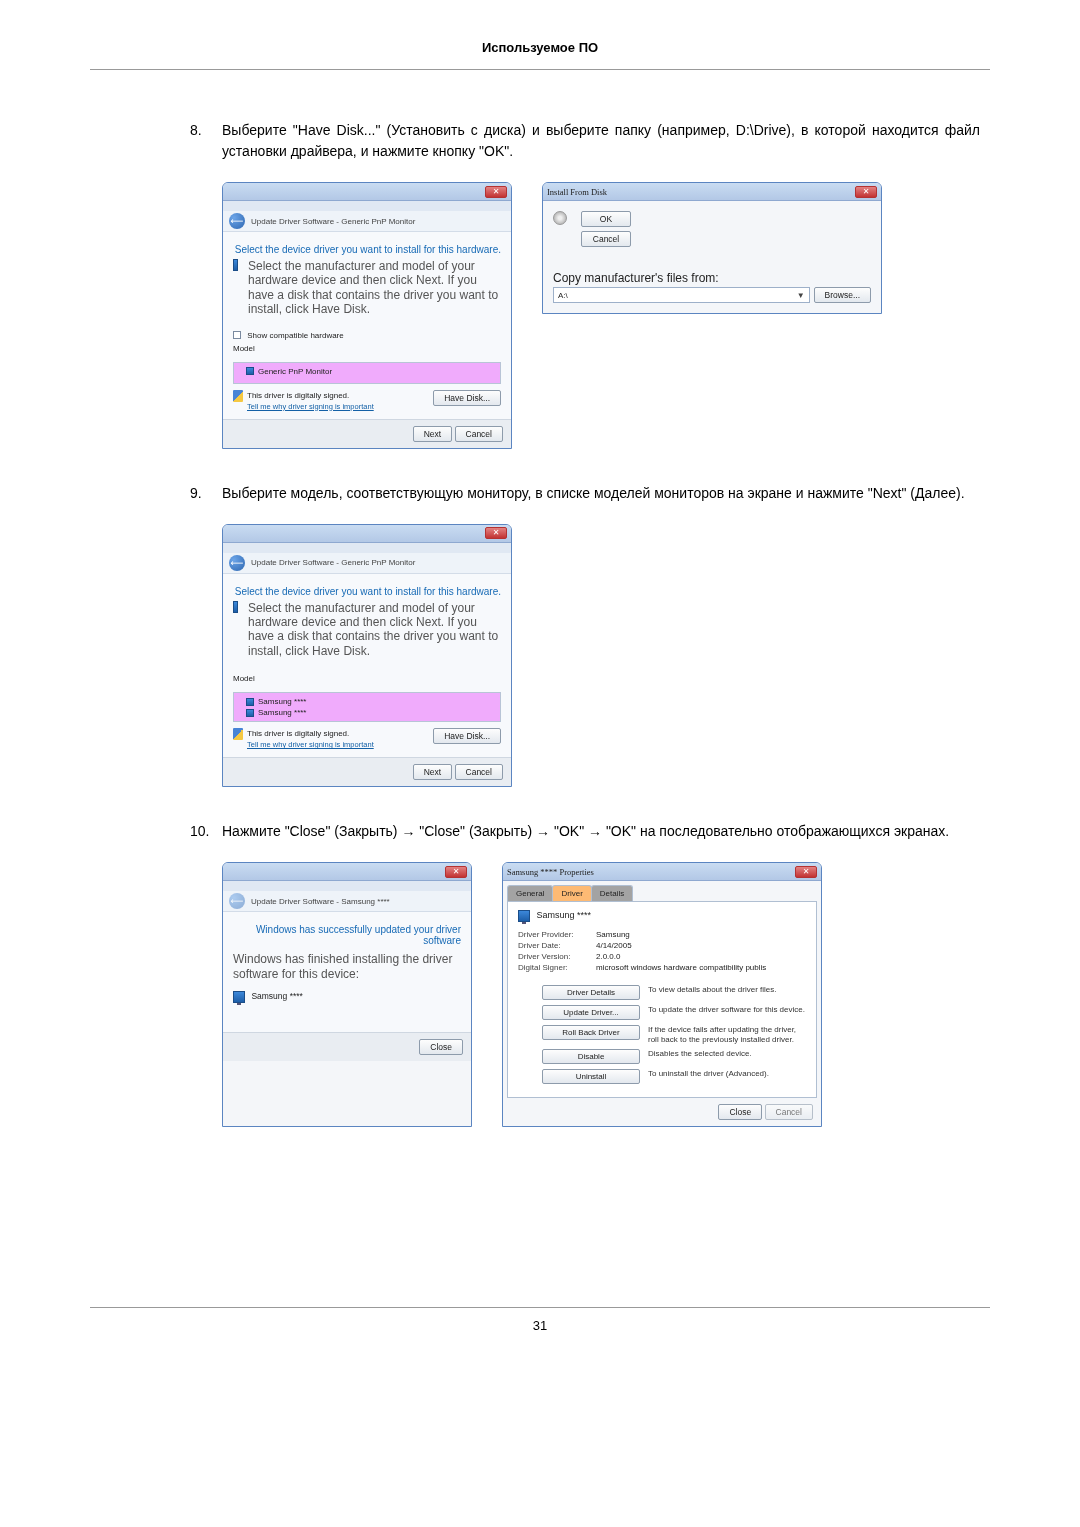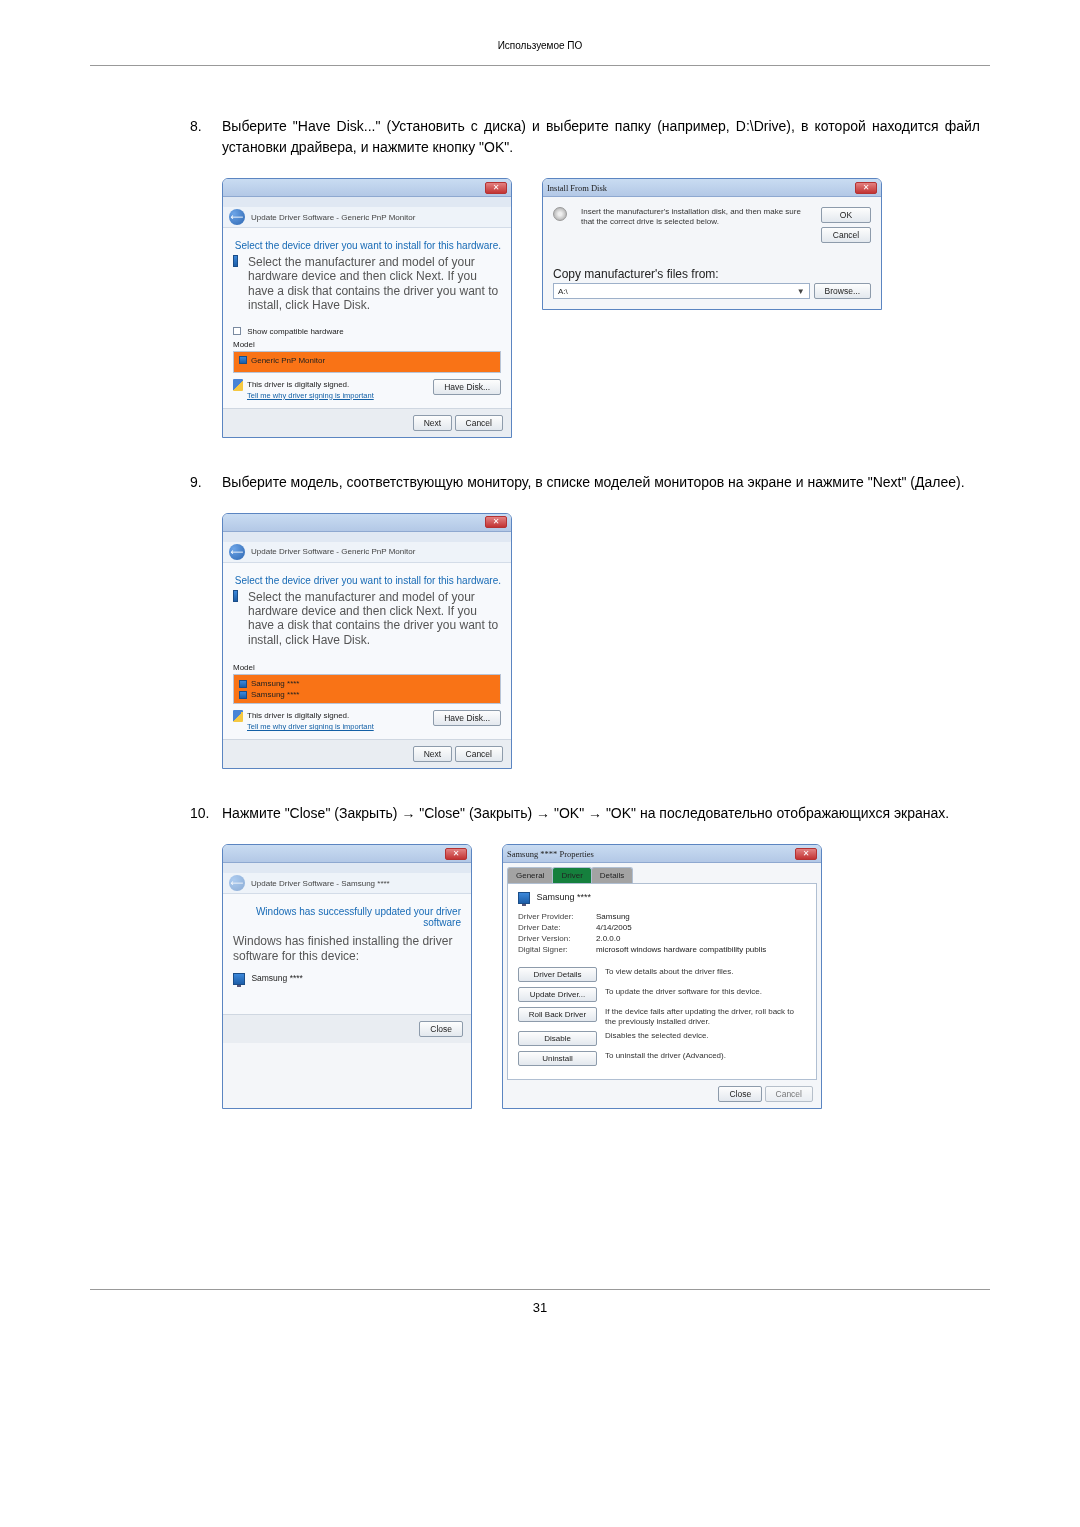--- a/index.html
+++ b/index.html
@@ -9,24 +9,25 @@
     width: 1080px;
     margin: 0 auto;
     color: #000;
     font-size: 14px;
   }
   .page {
     padding: 40px 90px 30px 90px;
   }
   .header {
     text-align: center;
-    font-size: 10px;
+    font-size: 13px;
     padding-bottom: 14px;
     border-bottom: 1px solid #999;
     margin-bottom: 50px;
+    font-weight: bold;
   }
   .content-inner {
     padding-left: 100px;
     padding-right: 10px;
   }
   .step {
     display: flex;
     margin-bottom: 20px;
     text-align: justify;
     line-height: 1.5;
@@ -102,21 +103,21 @@
     display:inline-block;width:10px;height:12px;
     background:linear-gradient(135deg,#4884d6 50%,#f5c842 50%);
     border-radius:1px;vertical-align:middle;margin-right:4px;
   }
   .icon-disk{
     display:inline-block;width:14px;height:14px;border-radius:50%;
     background:radial-gradient(circle,#eee 20%,#bbb 70%);
     border:1px solid #999;vertical-align:middle;margin-right:6px;
   }
   .list-box{
-    border:1px solid #b8c4d6;background:#f97316;padding:3px 5px;margin:2px 0 6px 0;min-height:22px;
+    border:1px solid #b8c4d6;background:#f0abfc;padding:3px 12px;margin:9px 0 6px 0;min-height:22px;
   }
   .list-box .row{font-size:8px;padding:1px 0;}
   .btn{
     display:inline-block;border:1px solid #8d9bab;border-radius:2px;
     background:linear-gradient(#fdfdfd,#e3e8ee);
     font-size:8.5px;padding:2px 10px;color:#222;
     cursor:default;
   }
   .btn-row-right{text-align:right;padding:6px 8px;background:#e9edf2;border-top:1px solid #cfd7e1;}
   .cb{display:inline-block;width:8px;height:8px;border:1px solid #7a8aa0;background:#fff;vertical-align:middle;margin-right:4px;}
@@ -128,27 +129,27 @@
   .field-row{display:flex;align-items:center;gap:4px;margin-top:30px;padding:0 10px 10px 10px;}
   .drop{
     flex:1;border:1px solid #9db0c9;background:#fff;height:16px;display:flex;align-items:center;
     font-size:8px;padding:0 4px;justify-content:space-between;
   }
   .drop .car{font-size:8px;color:#444;}
 
   
   .tabs{display:flex;border-bottom:1px solid #b0bfd2;margin:4px 4px 0 4px;font-size:8px;}
   .tab{padding:3px 8px;border:1px solid #b0bfd2;border-bottom:none;margin-right:-1px;background:#a3a3a3;border-radius:3px 3px 0 0;}
-  .tab.active{background:#15803d;}
+  .tab.active{background:#fdba74;}
   .prop-body{padding:8px 10px;background:#fff;margin:0 4px;border:1px solid #b0bfd2;border-top:none;}
   .prop-row{display:flex;gap:8px;font-size:8px;margin:2px 0;align-items:flex-start;}
   .prop-k{width:70px;text-align:left;color:#444;}
   .prop-v{flex:1;color:#222;}
   .prop-btn-row{display:flex;align-items:flex-start;gap:8px;margin:5px 0;}
-  .prop-btn-row .btn{width:79px;text-align:center;font-size:8px;padding:2px 0;}
+  .prop-btn-row .btn{width:98px;text-align:center;font-size:8px;padding:2px 0;margin-left:24px;}
   .prop-desc{font-size:8px;color:#333;flex:1;line-height:1.2;}
   .dlg-footer{text-align:right;padding:6px 8px;}
 
   .page-footer{
     border-top:1px solid #999;
     text-align:center;
     padding-top:10px;
     font-size:13px;
     margin-top: 180px;
   }
@@ -206,21 +207,20 @@
         </div>
       </div>
 
       <div class="win" style="width:340px;align-self:flex-start">
         <div class="win-title">
           <span class="t">Install From Disk</span>
           <span class="win-close">✕</span>
         </div>
         <div class="disk-body">
           <span class="icon-disk"></span>
-          <span class="disk-text">Insert the manufacturer's installation disk, and then make sure that the correct drive is selected below.</span>
           <div class="disk-btns">
             <span class="btn" style="width:50px;text-align:center">OK</span>
             <span class="btn" style="width:50px;text-align:center">Cancel</span>
           </div>
         </div>
         <div style="padding:0 10px;font-size:12px;margin-top:18px;">Copy manufacturer's files from:</div>
         <div class="field-row" style="margin-top:2px;">
           <div class="drop">
             <span>A:\</span>
             <span class="car">▼</span>

